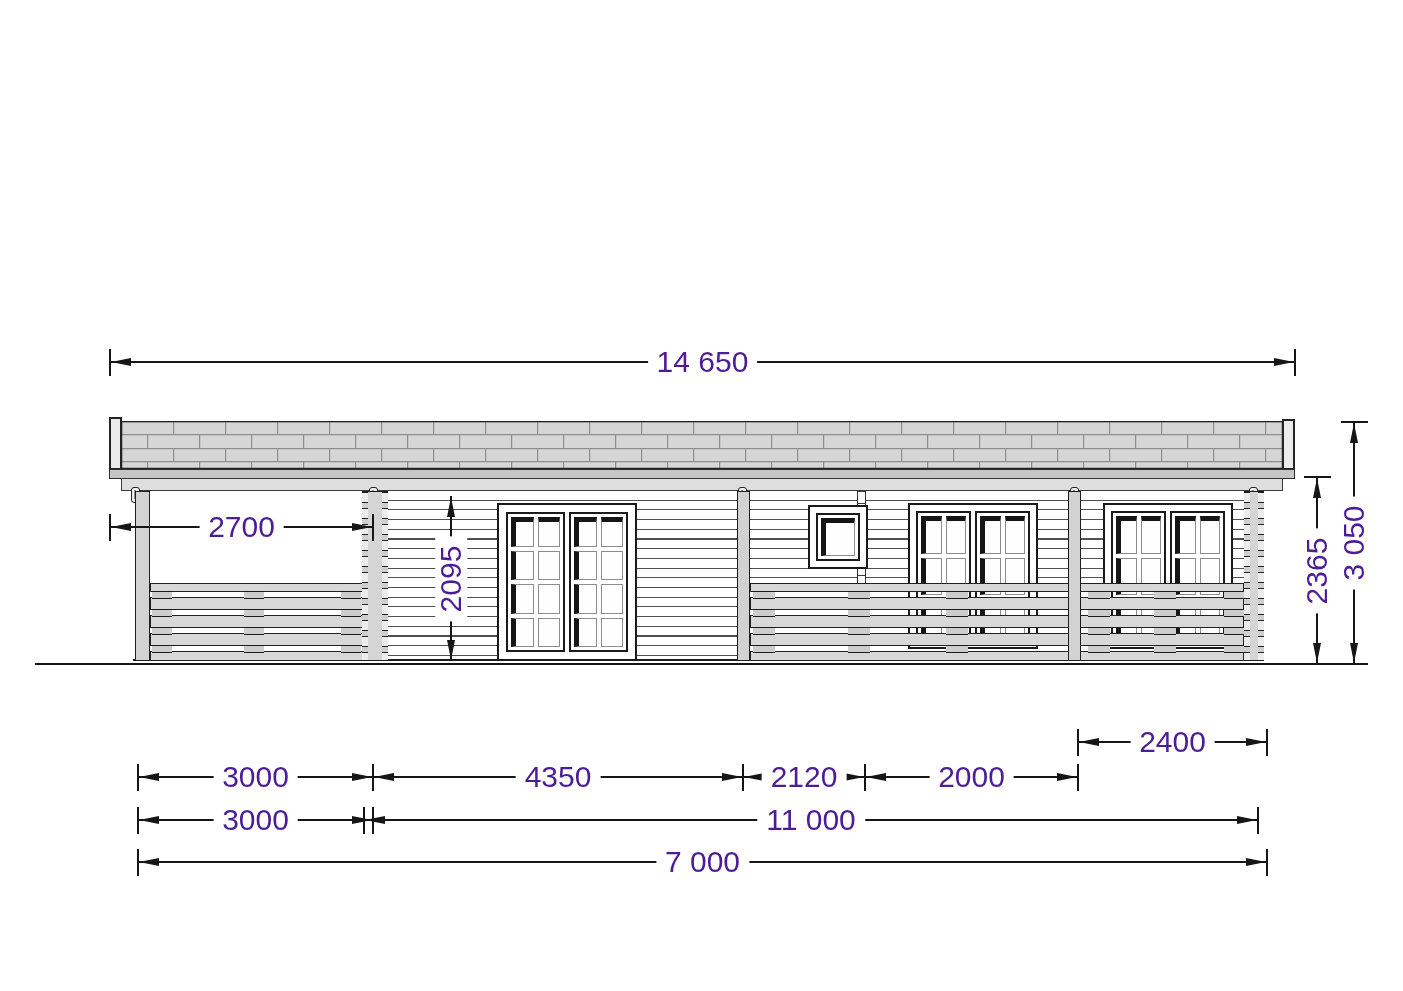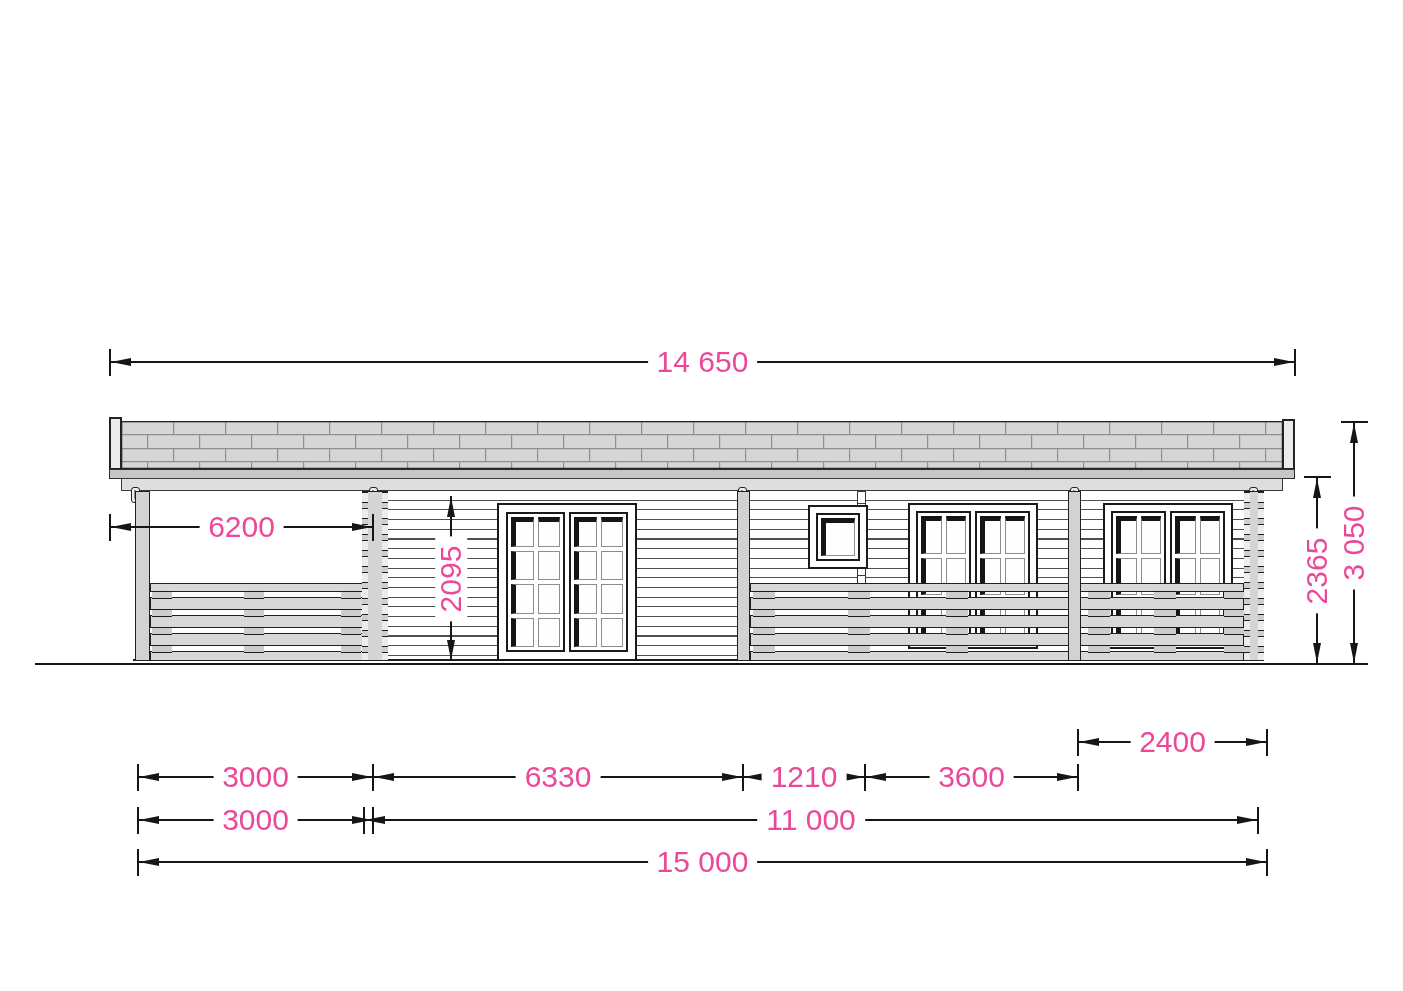--- a/index.html
+++ b/index.html
@@ -1,18 +1,18 @@
 <!DOCTYPE html>
 <html><head>
 <meta charset="utf-8">
 <style>
   html,body { margin:0; padding:0; background:#fff; }
   .canvas {
     position:relative; width:1403px; height:886px; background:#ffffff;
-    font-family:"Liberation Sans", sans-serif; color:#ec4899; overflow:hidden;
+    font-family:"Liberation Sans", sans-serif; color:#4c1d95; overflow:hidden;
   }
   .abs { position:absolute; }
 
   
   .roof-cap { position:absolute; background:#ebebeb; border:2px solid #232323; box-sizing:border-box; }
   .fascia   { position:absolute; background:#c6c6c6; border:1.5px solid #2e2e2e; box-sizing:border-box; }
   .soffit   { position:absolute; background:#dedede; border:1px solid #3a3a3a; box-sizing:border-box; }
   .bolt     { position:absolute; width:9px; height:16px; background:#efefef; border:1.5px solid #232323;
               border-radius:3px; box-sizing:border-box; }
   .bolt:after { content:""; position:absolute; left:2px; top:2px; width:2px; height:9px; background:#8c8c8c; }
@@ -210,21 +210,21 @@
       <i class="ar l"></i>
       <i class="ar r"></i>
     <span class="lbl">14 650</span>
   </div>
 
   <div class="dimh" style="left:110px;top:526px;width:263px">
     <i class="tk l"></i>
       <i class="tk r"></i>
       <i class="ar l"></i>
       <i class="ar r"></i>
-    <span class="lbl">6200</span>
+    <span class="lbl">2700</span>
   </div>
 
   <div class="dimv" style="left:450px;top:496px;height:165px">
     <i class="ar t"></i>
       <i class="ar b"></i>
     <span class="lbl">2095</span>
   </div>
 
   <div class="dimv" style="left:1316px;top:477px;height:187px">
     <i class="tk t"></i>
@@ -247,35 +247,35 @@
       <i class="tk r"></i>
       <i class="ar l"></i>
       <i class="ar r"></i>
     <span class="lbl">3000</span>
   </div>
   <div class="dimh" style="left:373px;top:776px;width:370px">
     <i class="tk l"></i>
       <i class="tk r"></i>
       <i class="ar l"></i>
       <i class="ar r"></i>
-    <span class="lbl">6330</span>
+    <span class="lbl">4350</span>
   </div>
   <div class="dimh" style="left:743px;top:776px;width:122px">
     <i class="tk l"></i>
       <i class="tk r"></i>
       <i class="ar l"></i>
       <i class="ar r"></i>
-    <span class="lbl">1210</span>
+    <span class="lbl">2120</span>
   </div>
   <div class="dimh" style="left:865px;top:776px;width:213px">
     <i class="tk l"></i>
       <i class="tk r"></i>
       <i class="ar l"></i>
       <i class="ar r"></i>
-    <span class="lbl">3600</span>
+    <span class="lbl">2000</span>
   </div>
   <div class="dimh" style="left:1078px;top:741px;width:189px">
     <i class="tk l"></i>
       <i class="tk r"></i>
       <i class="ar l"></i>
       <i class="ar r"></i>
     <span class="lbl">2400</span>
   </div>
 
   <div class="dimh" style="left:138px;top:819px;width:235px">
@@ -291,16 +291,16 @@
       <i class="ar l"></i>
       <i class="ar r"></i>
     <span class="lbl">11 000</span>
   </div>
 
   <div class="dimh" style="left:138px;top:861px;width:1129px">
     <i class="tk l"></i>
       <i class="tk r"></i>
       <i class="ar l"></i>
       <i class="ar r"></i>
-    <span class="lbl">15 000</span>
+    <span class="lbl">7 000</span>
   </div>
 
 </div>
 
 </body></html>

